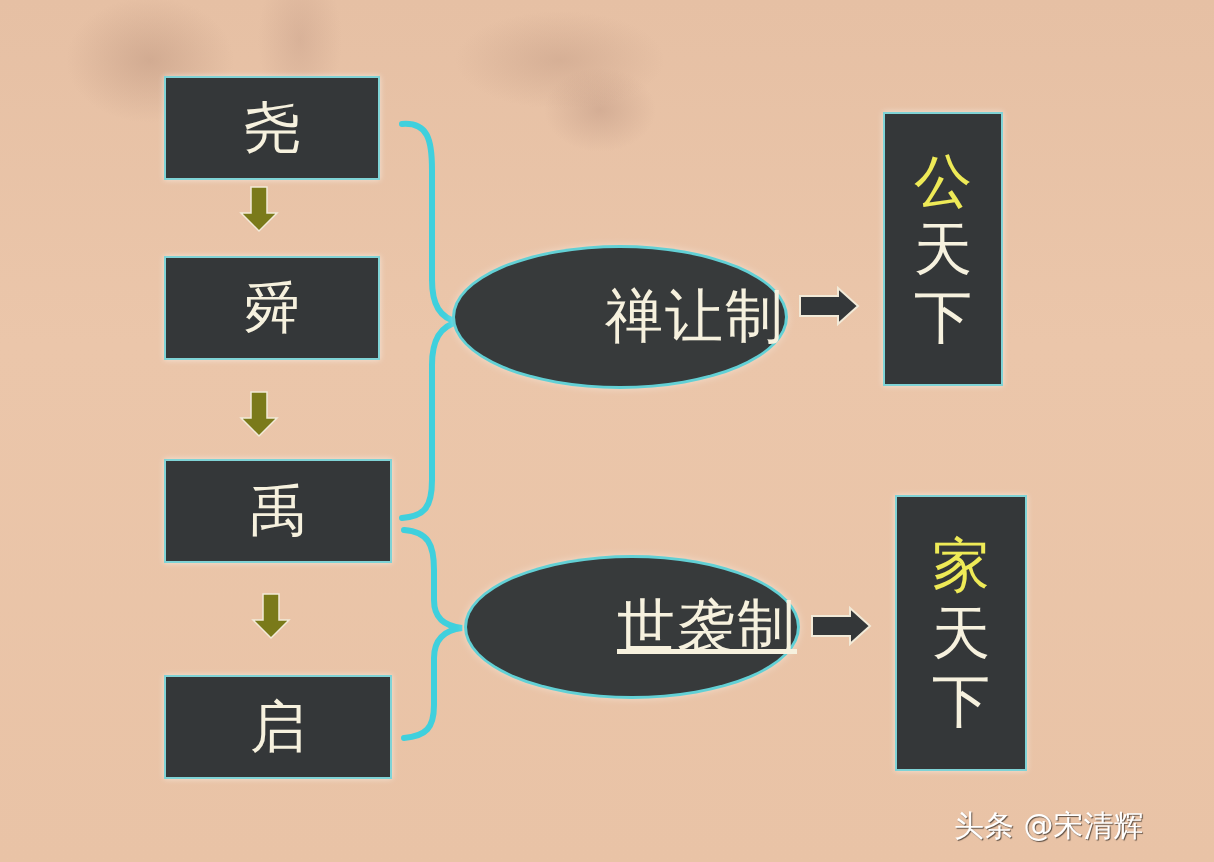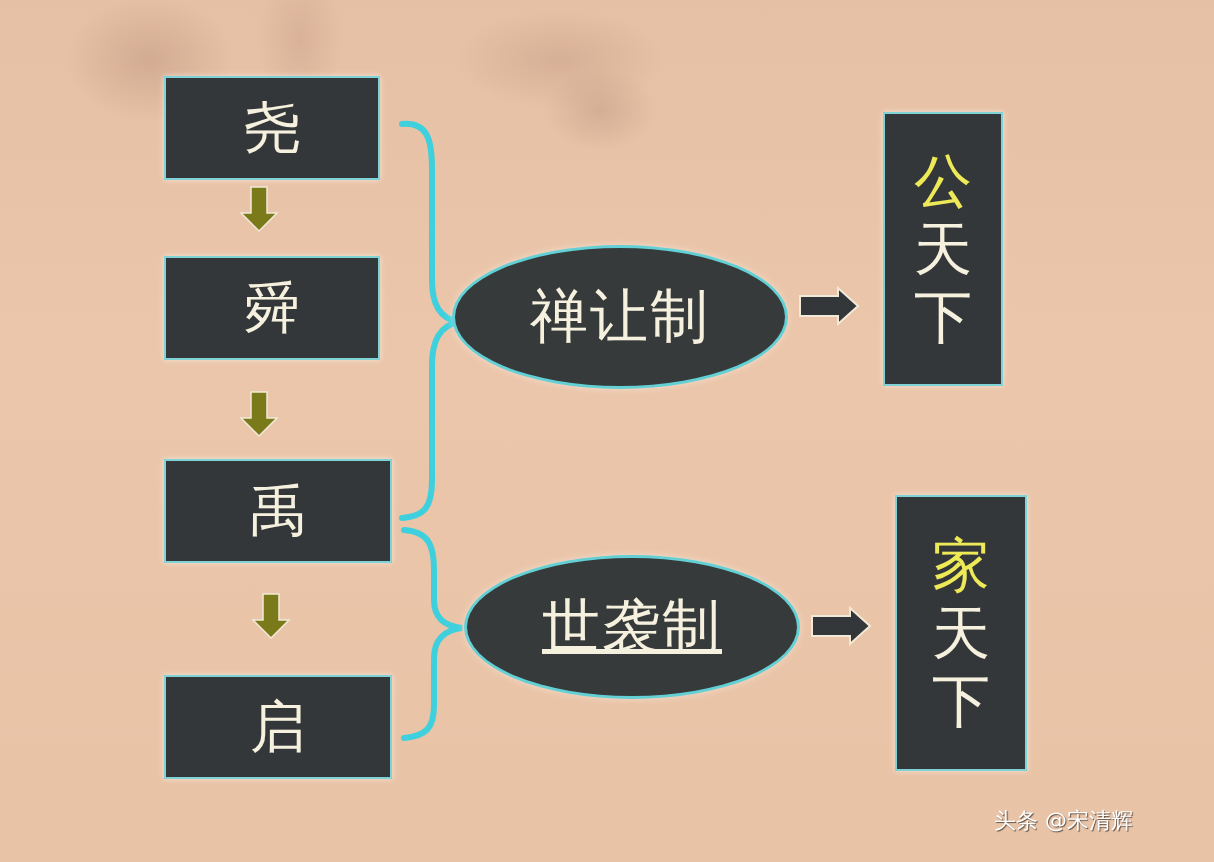--- a/index.html
+++ b/index.html
@@ -21,30 +21,30 @@
     position: absolute; background: #343739;
     box-shadow: 0 0 0 2px #7fd3d6, 0 0 6px 2px rgba(255,255,255,0.55);
     color: #f6f1de; display: flex; align-items: center; justify-content: center;
     font-size: 56px; line-height: 1;
   }
   .vbox { flex-direction: column; gap: 10px; font-size: 58px; }
   .vbox .hl { color: #eeea57; }
   .ellipse {
     position: absolute; background: #373a3b; border-radius: 50%;
     box-shadow: 0 0 0 3px #62d0d5, 0 0 8px 2px rgba(255,255,255,0.5);
-    color: #f6f1de; display: flex; align-items: center; justify-content: center;
+    color: #f6f1de; display: flex; align-items: center; justify-content: flex-end;
     font-size: 58px; letter-spacing: 2px;
   }
   .down-arrow { position: absolute; width: 44px; height: 48px; }
   .right-arrow { position: absolute; width: 62px; height: 40px; }
   svg.brace { position: absolute; left: 0; top: 0; }
   .watermark {
-    position: absolute; left: 994px; top: 806px;
+    position: absolute; left: 954px; top: 806px;
     font-family: "DejaVu Sans", "Liberation Sans", sans-serif;
-    font-size: 22px; color: #ffffff;
+    font-size: 30px; color: #ffffff;
     text-shadow: 1px 1px 1px rgba(0,0,0,0.6);
   }
 </style>
 </head>
 <body>
 
 <div class="bg"></div>
 
 <div class="box" style="left:166px;top:78px;width:212px;height:100px;">
   <span>尧</span>

